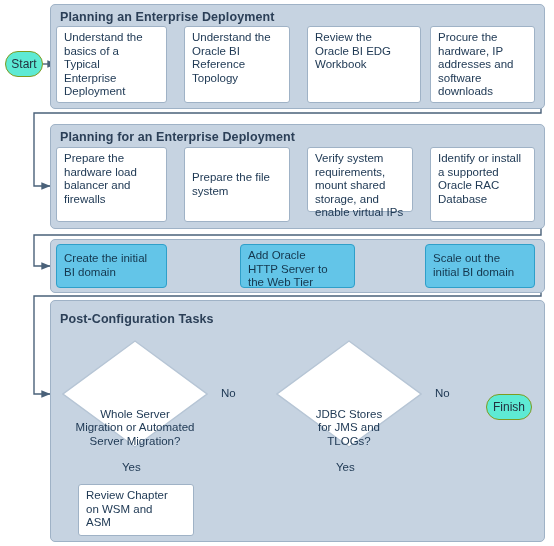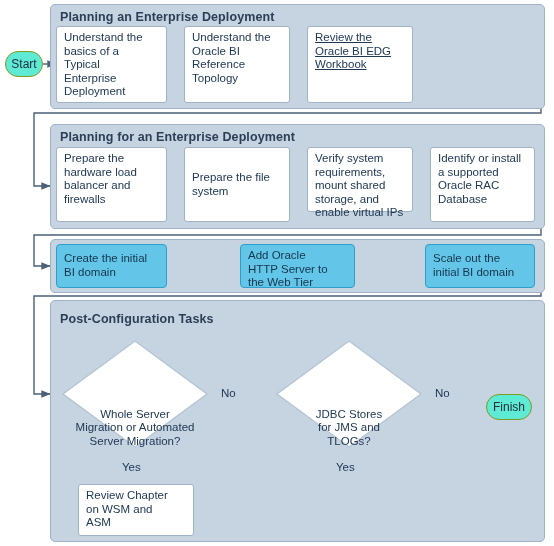--- a/index.html
+++ b/index.html
@@ -134,22 +134,25 @@
   <div class="terminator" style="left:5px;top:51px;width:38px;height:26px;">
     <span>Start</span>
   </div>
 
   <div class="node top-align" style="left:56px;top:26px;width:111px;height:77px;">
     <span>Understand the<br>basics of a<br>Typical<br>Enterprise<br>Deployment</span>
   </div>
   <div class="node top-align" style="left:184px;top:26px;width:106px;height:77px;">
     <span>Understand the<br>Oracle BI<br>Reference<br>Topology</span>
   </div>
-  <div class="node top-align" style="left:307px;top:26px;width:106px;height:77px;text-decoration:underline;">
+  <div class="node top-align" style="left:307px;top:26px;width:114px;height:77px;">
     <span>Review the<br>Oracle BI EDG<br>Workbook</span>
+  </div>
+  <div class="node top-align" style="left:430px;top:26px;width:105px;height:77px;">
+    <span>Procure the<br>hardware, IP<br>addresses and<br>software<br>downloads</span>
   </div>
 
   <div class="panel" style="left:50px;top:124px;width:495px;height:105px;"></div>
   <div class="panel-title" style="left:60px;top:130px;">Planning for an Enterprise Deployment</div>
 
   <div class="node top-align" style="left:56px;top:147px;width:111px;height:75px;">
     <span>Prepare the<br>hardware load<br>balancer and<br>firewalls</span>
   </div>
   <div class="node" style="left:184px;top:147px;width:106px;height:75px;">
     <span>Prepare the file<br>system</span>

